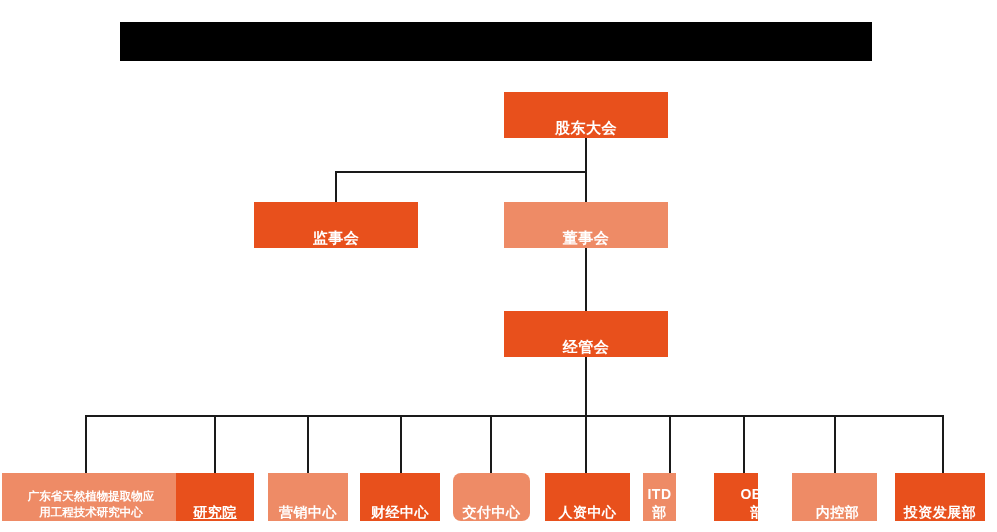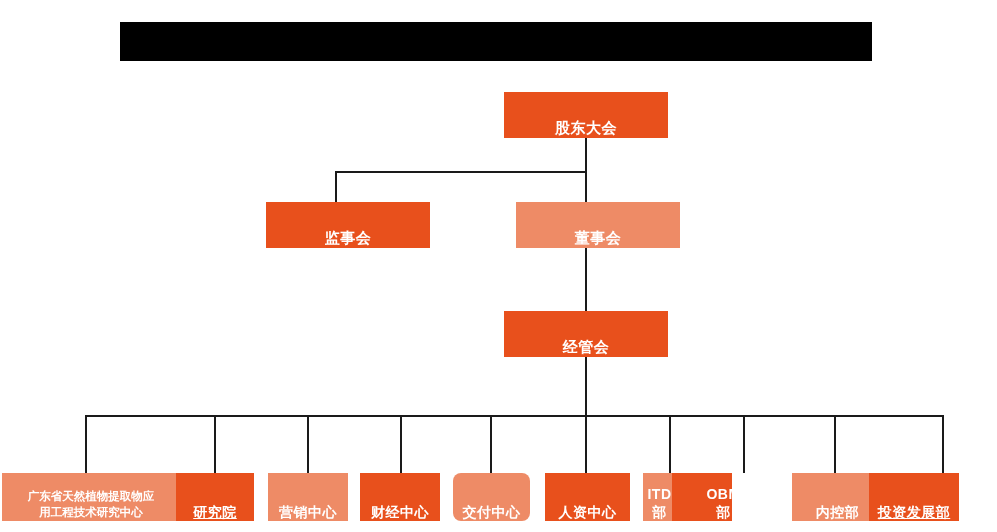--- a/index.html
+++ b/index.html
@@ -53,21 +53,21 @@
   .node.light { background: #EE8B66; }
 
   .node-label {
     display: block;
     padding: 0 4px;
     white-space: pre-line;
   }
 
   
   .lvl1 { width: 164px; height: 46px; font-size: 15px; }
-  .lvl2 { width: 164px; height: 46px; font-size: 15px; margin-left: 12px; }
+  .lvl2 { width: 164px; height: 46px; font-size: 15px; }
   .lvl3 { width: 164px; height: 46px; font-size: 15px; }
   .lvl4 { height: 48px; font-size: 14px; }
   .lvl4.wide-two-line { font-size: 11.5px; line-height: 1.45; letter-spacing: 0px; }
 
   
   .line {
     position: absolute;
     background: #1a1a1a;
   }
   .line.v { width: 2px; }
@@ -144,25 +144,25 @@
   </div>
 
   <div class="node dark lvl4" style="left:545px; top:473px; width:85px;">
     <span class="node-label">人资中心</span>
   </div>
 
   <div class="node light lvl4" style="left:643px; top:473px; width:33px;">
     <span class="node-label">ITD部</span>
   </div>
 
-  <div class="node dark lvl4" style="left:672px; top:473px; width:60px;padding-left:43px;">
+  <div class="node dark lvl4" style="left:714px; top:473px; width:44px;padding-left:43px;">
     <span class="node-label">OBM部</span>
   </div>
 
   <div class="node light lvl4" style="left:792px; top:473px; width:85px;padding-left:6px;">
     <span class="node-label">内控部</span>
   </div>
 
-  <div class="node dark lvl4" style="left:869px; top:473px; width:90px;text-decoration:underline;">
+  <div class="node dark lvl4" style="left:895px; top:473px; width:90px;">
     <span class="node-label">投资发展部</span>
   </div>
 
 </div>
 
 </body></html>

